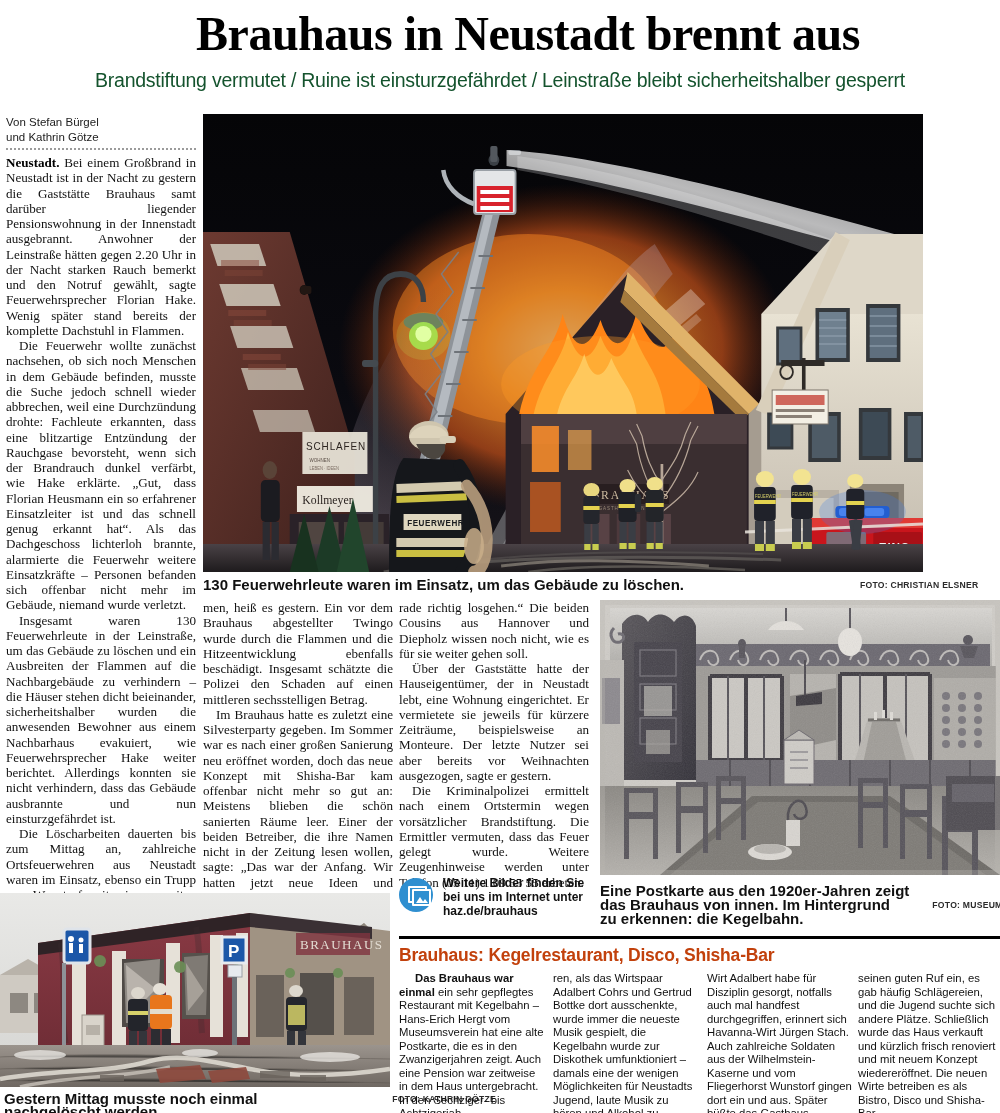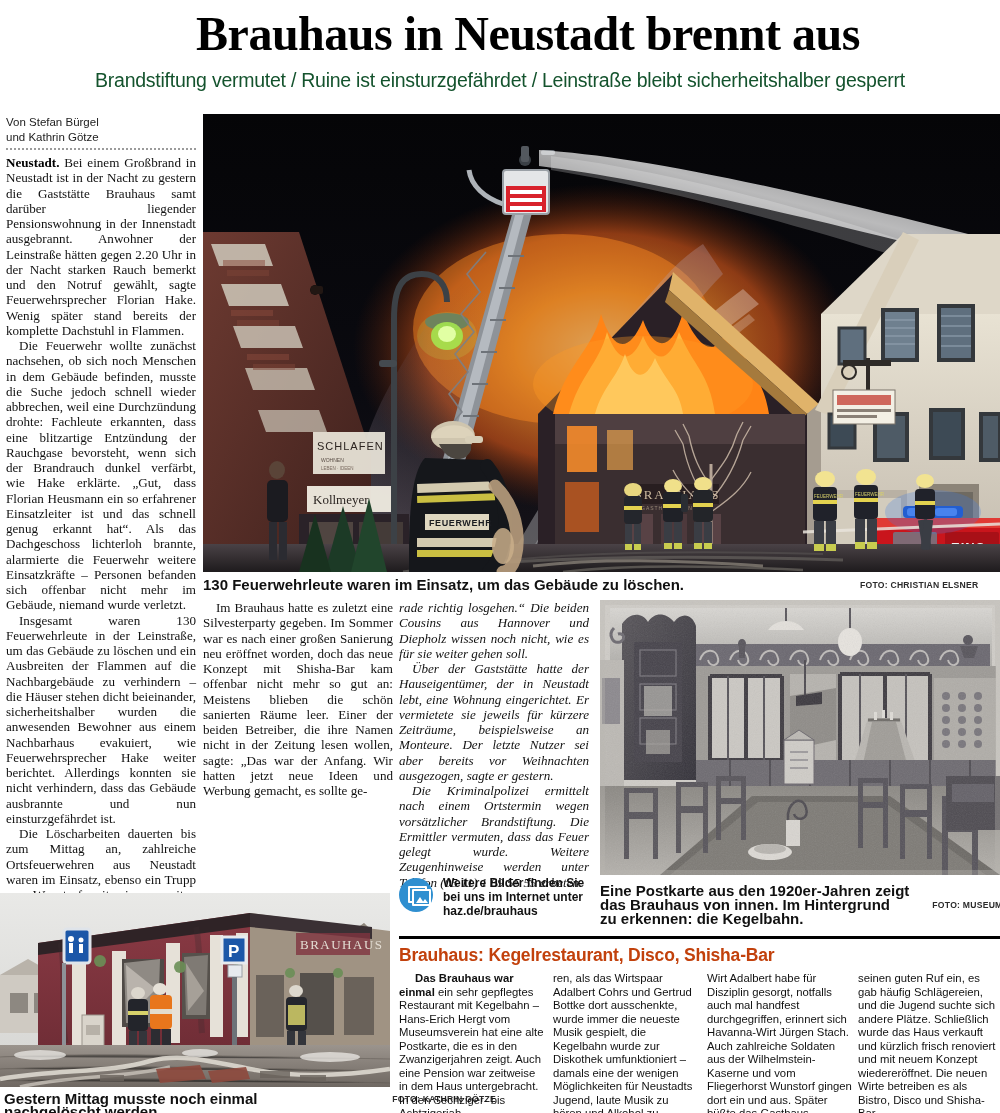--- a/index.html
+++ b/index.html
@@ -45,25 +45,25 @@
     text-align:justify;text-justify:inter-word;
     color:#111;
     hyphens:manual;
   }
   .col p{margin:0;text-indent:13px;}
   .col p.first{text-indent:0;}
   .dateline{color:#000000;font-weight:700;}
 
   #col1{left:6px;top:155px;width:190px;}
   #col2{left:203px;top:600px;width:190px;}
-  #col3{left:399px;top:600px;width:190px;font-style:italic;}
+  #col3{left:399px;top:600px;width:190px;}
 
   
   .photo{position:absolute;overflow:hidden;background:#111;}
-  #photo-main{left:203px;top:114px;width:797px;height:458px;}
+  #photo-main{left:203px;top:114px;width:720px;height:458px;}
 
   .cap{
     position:absolute;font-size:15px;line-height:13px;color:#111;
     font-family:"Liberation Sans", sans-serif;font-weight:600;
   }
   .credit{
     position:absolute;font-size:8.6px;letter-spacing:0.25px;color:#2b2b2b;
     font-family:"Liberation Sans", sans-serif;font-weight:600;text-transform:uppercase;
   }
   #cap-main{left:203px;top:578px;width:620px;}
@@ -491,20 +491,21 @@
 
         <path d="M330 452 C 400 444 470 446 560 452" stroke="#b9b1a2" stroke-width="3" fill="none" opacity="0.5"></path>
         <path d="M360 458 C 430 450 520 452 600 456" stroke="#8a857c" stroke-width="2.4" fill="none" opacity="0.5"></path>
       </svg>
     </div>
   </div>
   <div class="cap" id="cap-main">130 Feuerwehrleute waren im Einsatz, um das Gebäude zu löschen.</div>
   <div class="credit" id="credit-main">FOTO: CHRISTIAN ELSNER</div>
 
   <div class="col" id="col2">
+    <p class="first">men, heiß es gestern. Ein vor dem Brauhaus abgestellter Twingo wurde durch die Flammen und die Hitzeentwicklung ebenfalls beschädigt. Insgesamt schätzte die Polizei den Schaden auf einen mittleren sechsstelligen Betrag.</p>
     <p>Im Brauhaus hatte es zuletzt eine Silvesterparty gegeben. Im Sommer war es nach einer großen Sanierung neu eröffnet worden, doch das neue Konzept mit Shisha-Bar kam offenbar nicht mehr so gut an: Meistens blieben die schön sanierten Räume leer. Einer der beiden Betreiber, die ihre Namen nicht in der Zeitung lesen wollen, sagte: „Das war der Anfang. Wir hatten jetzt neue Ideen und Werbung gemacht, es sollte ge-</p>
   </div>
 
   <div class="col" id="col3">
     <p class="first">rade richtig losgehen.“ Die beiden Cousins aus Hannover und Diepholz wissen noch nicht, wie es für sie weiter gehen soll.</p>
     <p>Über der Gaststätte hatte der Hauseigentümer, der in Neustadt lebt, eine Wohnung eingerichtet. Er vermietete sie jeweils für kürzere Zeiträume, beispielsweise an Monteure. Der letzte Nutzer sei aber bereits vor Weihnachten ausgezogen, sagte er gestern.</p>
     <p>Die Kriminalpolizei ermittelt nach einem Ortstermin wegen vorsätzlicher Brandstiftung. Die Ermittler vermuten, dass das Feuer gelegt wurde. Weitere Zeugenhinweise werden unter Telefon (05 11) 1 09 55 55 erbeten.</p>
   </div>
 
   <div class="teaser">

